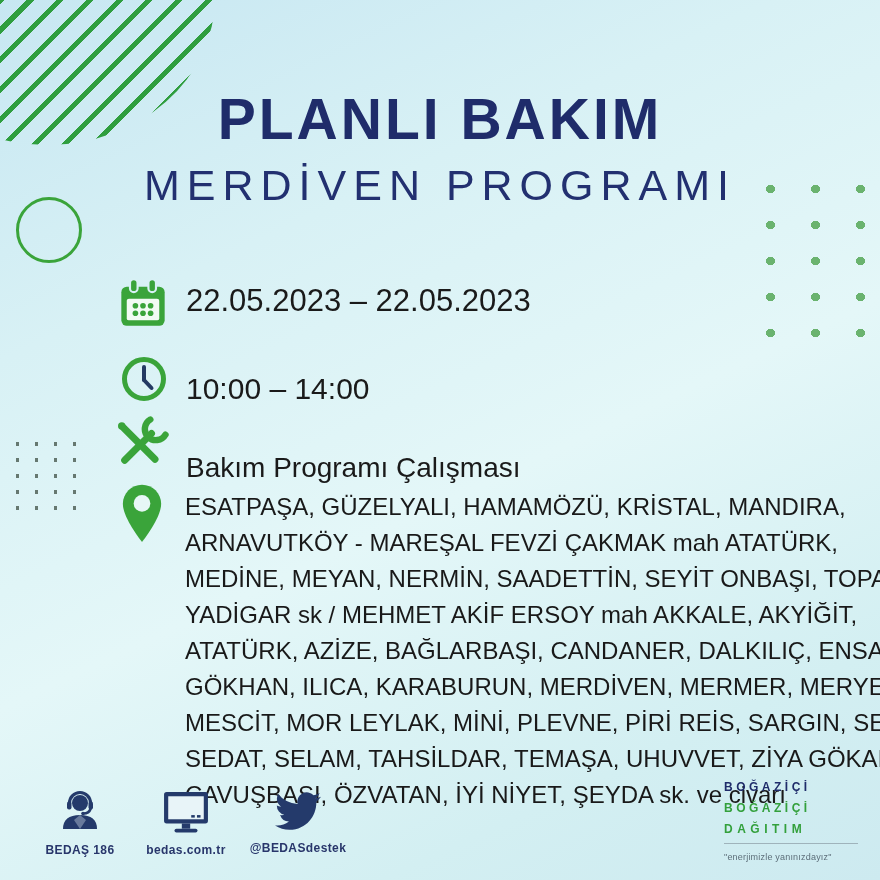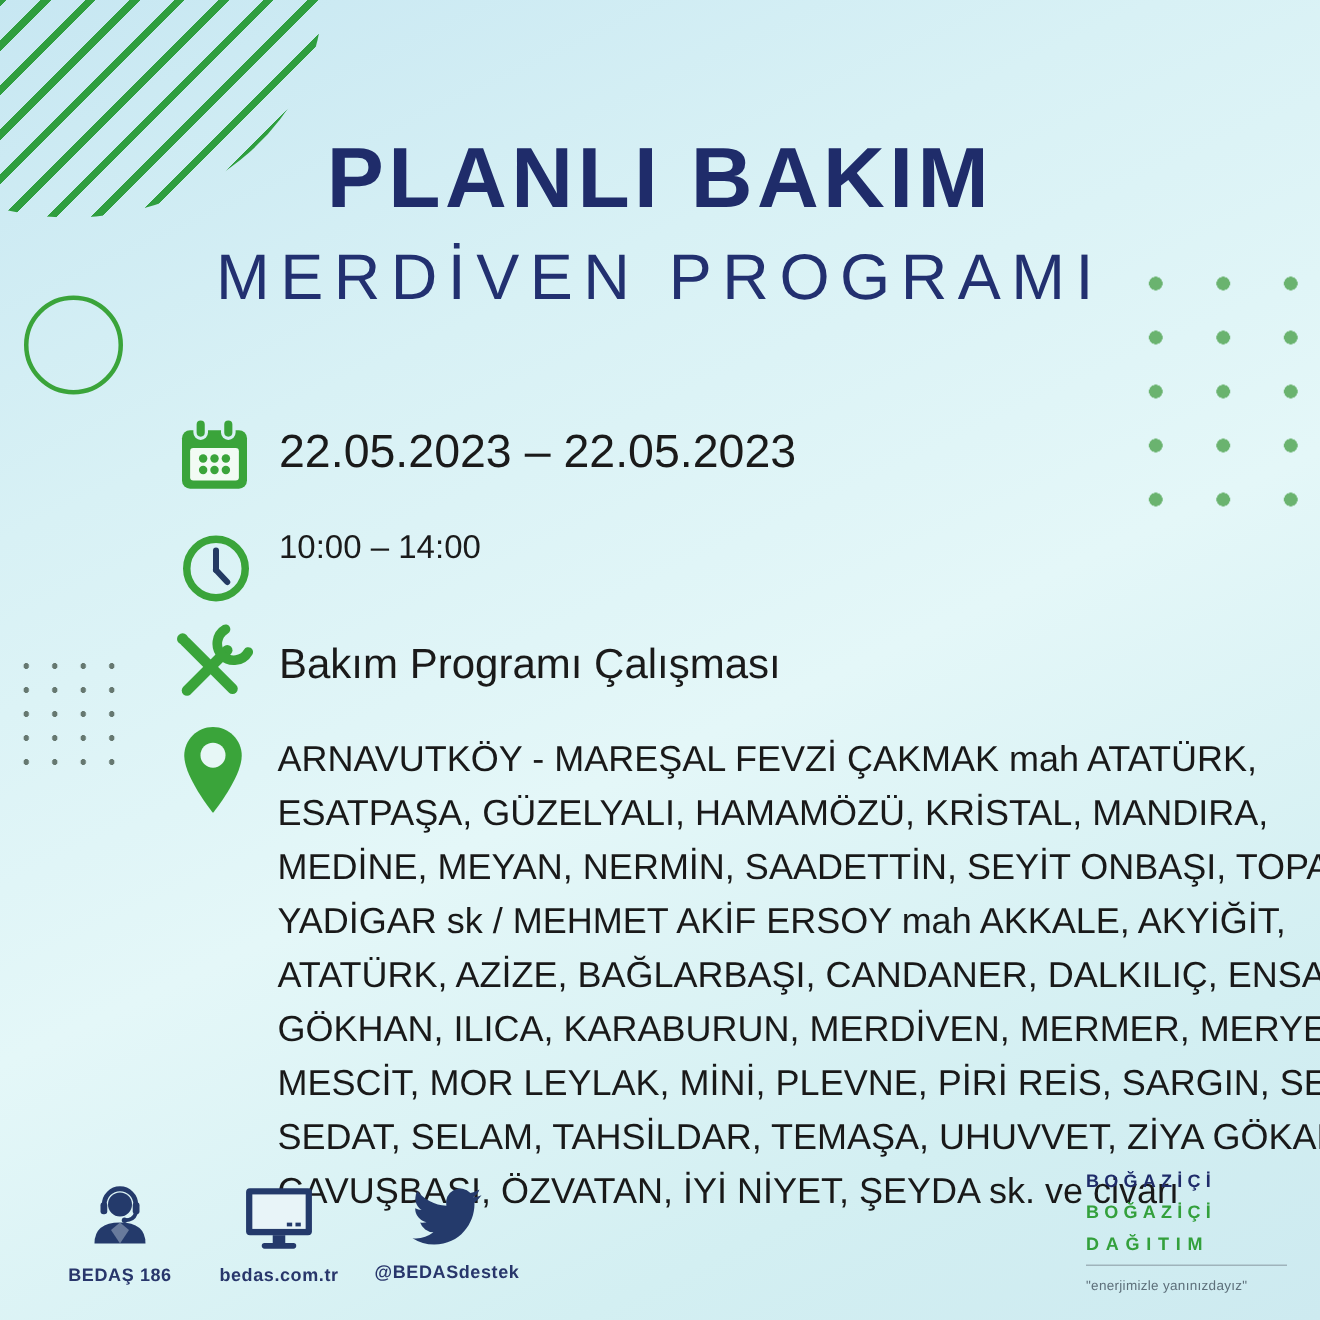--- a/index.html
+++ b/index.html
@@ -40,22 +40,22 @@
   }
   .title2{
     position:absolute;left:0;top:161px;width:100%;
     text-align:center;color:#223070;
     font-size:43px;font-weight:normal;letter-spacing:7px;
   }
   
   .row-icon{position:absolute;}
   .row-text{position:absolute;color:#1a1a1a;white-space:nowrap;text-align:center;}
   .date-text{left:186px;top:283px;font-size:31px;}
-  .time-text{left:186px;top:352px;font-size:22px;}
-  .work-text{left:186px;top:427px;font-size:28px;}
+  .time-text{left:186px;top:372px;font-size:30px;}
+  .work-text{left:186px;top:452px;font-size:28px;}
   .loc-block{
     position:absolute;left:185px;top:489px;width:675px;
     font-size:24px;line-height:36px;color:#191919;
   }
   .loc-line{white-space:nowrap;}
   
   .f-item{position:absolute;width:120px;text-align:center;}
   .f-item .ic{display:block;margin:0 auto;}
   .f-label{
     display:block;margin-top:7px;color:#28366b;
@@ -115,22 +115,22 @@
     <line x1="10" y1="38" x2="33" y2="15" stroke="#3aa43a" stroke-width="6" stroke-linecap="round"></line>
     <path d="M32,3 A9.5,9.5 0 1 0 45,16" fill="none" stroke="#3aa43a" stroke-width="5.5" stroke-linecap="round"></path>
   </svg>
   <span class="row-text work-text">Bakım Programı Çalışması</span>
 
   <svg class="row-icon" style="left:117px;top:482px" width="50" height="72" viewBox="0 0 24 34">
     <path d="M12 1C6.9 1 2.8 5.1 2.8 10.2 2.8 17.1 12 28.5 12 28.5s9.2-11.4 9.2-18.3C21.2 5.1 17.1 1 12 1z" fill="#3aa43a"></path>
     <circle cx="12" cy="10" r="4" fill="#e7f7f6"></circle>
   </svg>
   <div class="loc-block">
+    <div class="loc-line">ESATPAŞA, GÜZELYALI, HAMAMÖZÜ, KRİSTAL, MANDIRA,</div>
     <div class="loc-line">ARNAVUTKÖY - MAREŞAL FEVZİ ÇAKMAK mah ATATÜRK,</div>
-    <div class="loc-line">ESATPAŞA, GÜZELYALI, HAMAMÖZÜ, KRİSTAL, MANDIRA,</div>
     <div class="loc-line">MEDİNE, MEYAN, NERMİN, SAADETTİN, SEYİT ONBAŞI, TOPAÇ,</div>
     <div class="loc-line">YADİGAR sk / MEHMET AKİF ERSOY mah AKKALE, AKYİĞİT,</div>
     <div class="loc-line">ATATÜRK, AZİZE, BAĞLARBAŞI, CANDANER, DALKILIÇ, ENSAR,</div>
     <div class="loc-line">GÖKHAN, ILICA, KARABURUN, MERDİVEN, MERMER, MERYEM,</div>
     <div class="loc-line">MESCİT, MOR LEYLAK, MİNİ, PLEVNE, PİRİ REİS, SARGIN, SEBİR,</div>
     <div class="loc-line">SEDAT, SELAM, TAHSİLDAR, TEMAŞA, UHUVVET, ZİYA GÖKALP,</div>
     <div class="loc-line">ÇAVUŞBAŞI, ÖZVATAN, İYİ NİYET, ŞEYDA sk. ve civarı</div>
   </div>
 
   <div class="f-item f1">

